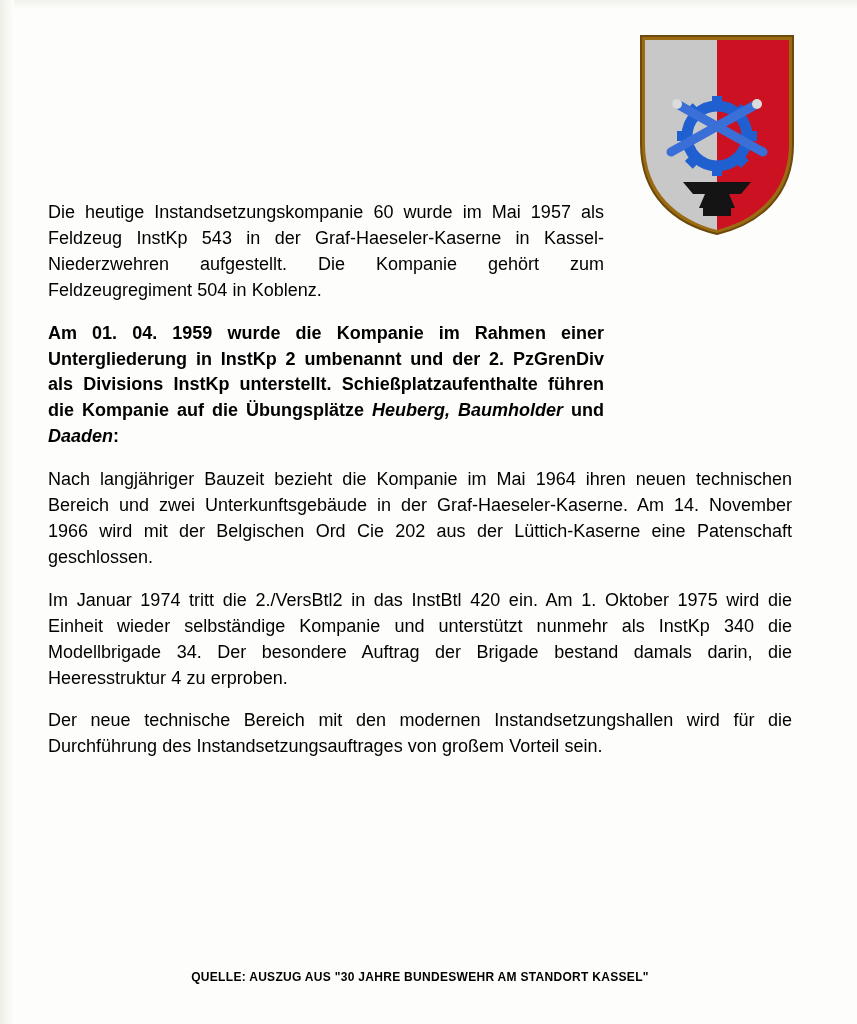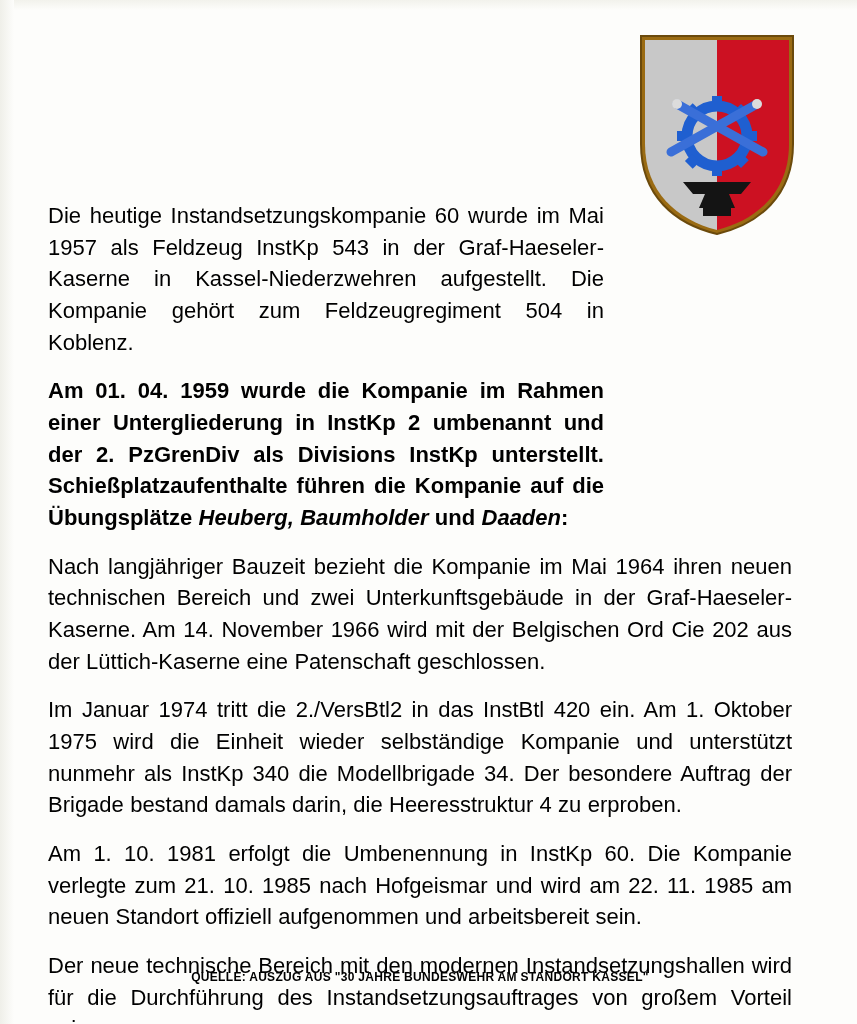--- a/index.html
+++ b/index.html
@@ -40,21 +40,21 @@
     width: 160px;
     height: 205px;
   }
   .content {
     position: absolute;
     top: 200px;
     left: 48px;
     width: 744px;
   }
   .para {
-    font-size: 22px;
+    font-size: 18px;
     line-height: 1.44;
     text-align: justify;
     text-justify: inter-word;
     margin: 0 0 17px 0;
     word-spacing: 0.2px;
   }
   .para.p1 { width: 556px; }
   .para.p2 { width: 556px; font-weight: bold; }
   .para em { font-style: italic; }
   .source {
@@ -134,19 +134,18 @@
         <rect x="66" y="176" width="28" height="8"></rect>
       </g>
     </svg>
   </div>
 
   <div class="content">
     <p class="para p1">Die heutige Instandsetzungskompanie 60 wurde im Mai 1957 als Feldzeug InstKp 543 in der Graf-Haeseler-Kaserne in Kassel-Niederzwehren aufgestellt. Die Kompanie gehört zum Feldzeugregiment 504 in Koblenz.</p>
     <p class="para p2">Am 01. 04. 1959 wurde die Kompanie im Rahmen einer Untergliederung in InstKp 2 umbenannt und der 2. PzGrenDiv als Divisions InstKp unterstellt. Schießplatzaufenthalte führen die Kompanie auf die Übungsplätze <em>Heuberg, Baumholder</em> und <em>Daaden</em>:</p>
     <p class="para">Nach langjähriger Bauzeit bezieht die Kompanie im Mai 1964 ihren neuen technischen Bereich und zwei Unterkunftsgebäude in der Graf-Haeseler-Kaserne. Am 14. November 1966 wird mit der Belgischen Ord Cie 202 aus der Lüttich-Kaserne eine Patenschaft geschlossen.</p>
     <p class="para">Im Januar 1974 tritt die 2./VersBtl2 in das InstBtl 420 ein. Am 1. Oktober 1975 wird die Einheit wieder selbständige Kompanie und unterstützt nunmehr als InstKp 340 die Modellbrigade 34. Der besondere Auftrag der Brigade bestand damals darin, die Heeresstruktur 4 zu erproben.</p>
-    <p class="para">Am 1. 10. 1981 erfolgt die Umbenennung in InstKp 60. Die Kompanie verlegte zum 21. 10. 1985 nach Hofgeismar und wird am 22. 11. 1985 am neuen Standort offiziell aufgenommen und arbeitsbereit sein.</p>
     <p class="para">Der neue technische Bereich mit den modernen Instandsetzungshallen wird für die Durchführung des Instandsetzungsauftrages von großem Vorteil sein.</p>
 
     <div class="source">QUELLE: AUSZUG AUS "30 JAHRE BUNDESWEHR AM STANDORT KASSEL"</div>
   </div>
 
 </div>
 
 </body></html>

